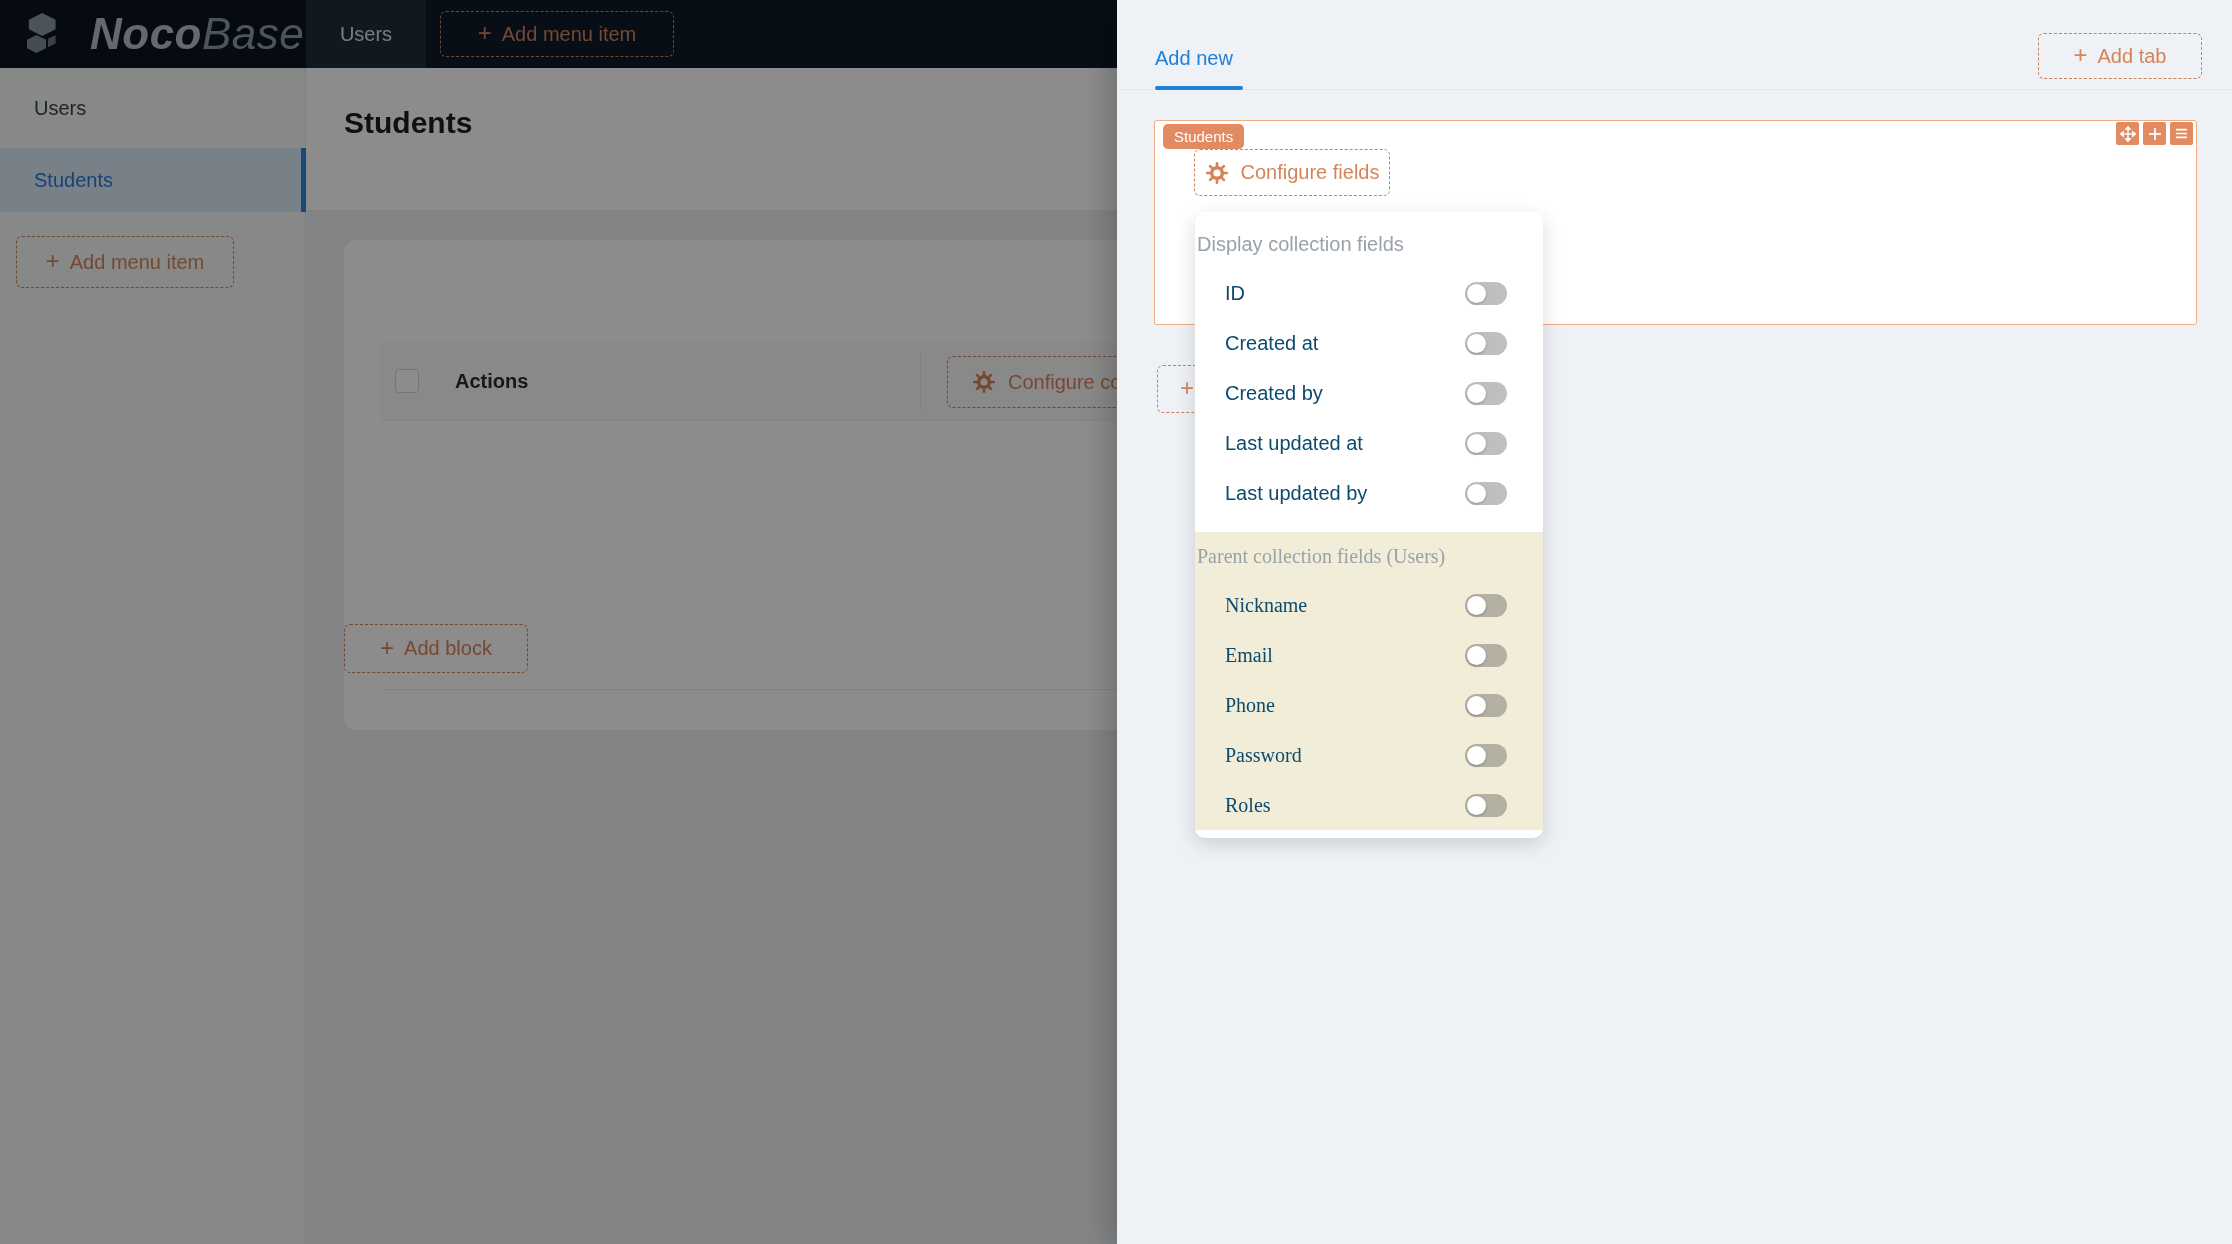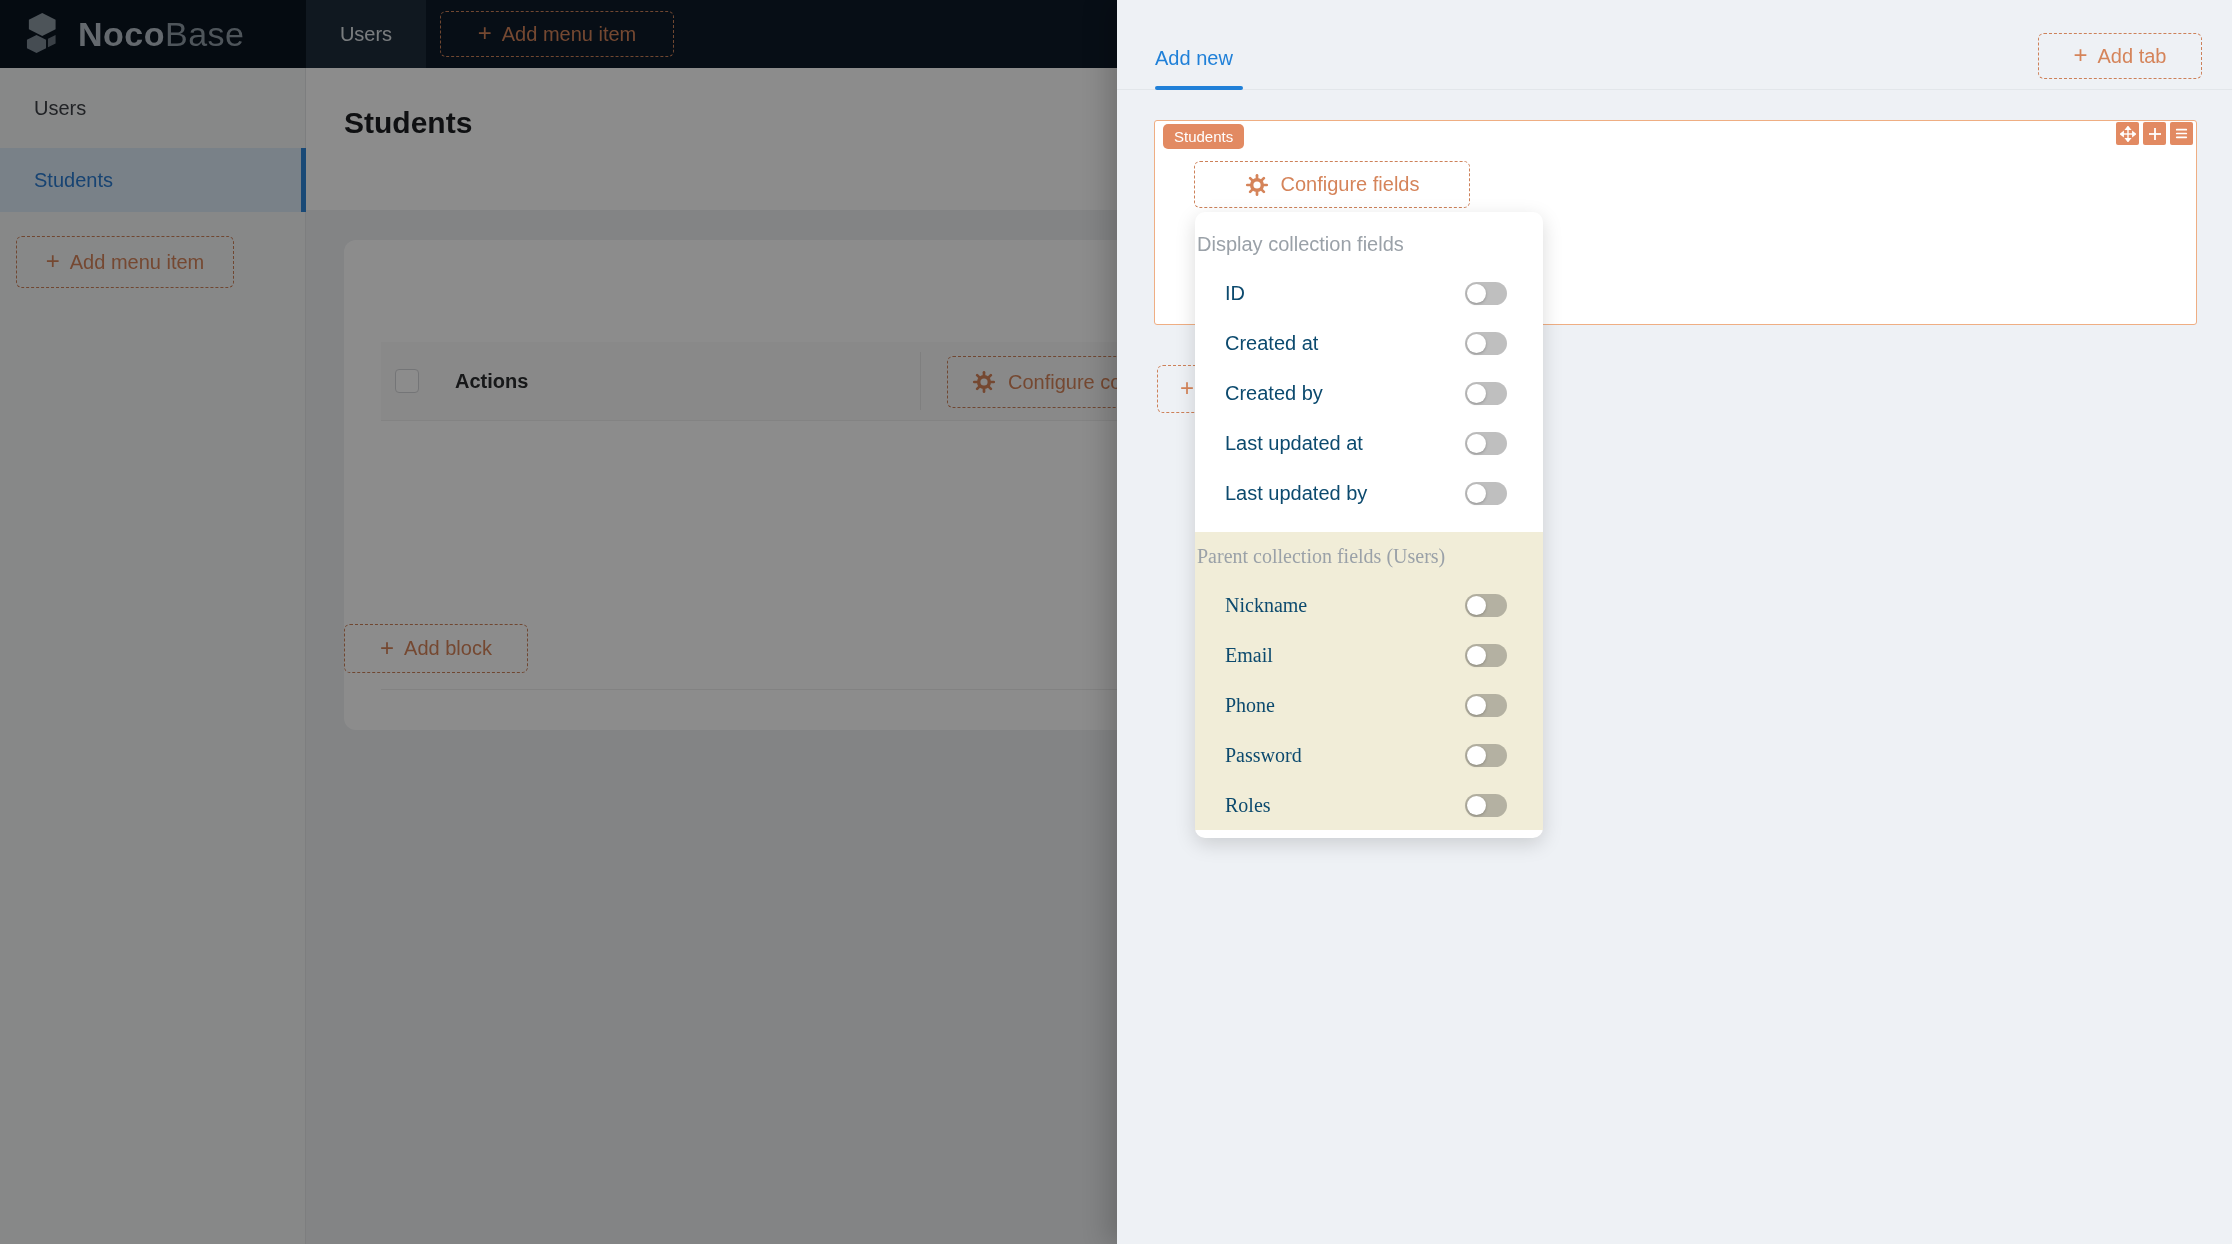--- a/index.html
+++ b/index.html
@@ -3,21 +3,21 @@
 <meta charset="utf-8">
 <style>
   * { margin:0; padding:0; box-sizing:border-box; }
   html,body { width:2232px; height:1244px; }
   body { font-family:"Liberation Sans","DejaVu Sans",sans-serif; background:#eef0f3; overflow:hidden; }
   #root { position:relative; width:2232px; height:1244px; overflow:hidden; }
 
   
   .header { position:absolute; left:0; top:0; width:2232px; height:68px; background:#0e1b29; z-index:1; }
   .logo-area { position:absolute; left:0; top:0; width:306px; height:68px; background:#0a1420; display:flex; align-items:center; padding-left:24px; }
-  .logo-text { font-size:34px; color:#b3bdc6; margin-left:8px; letter-spacing:0.5px; }
+  .logo-text { font-size:44px; color:#b3bdc6; margin-left:20px; letter-spacing:0.5px;font-style:italic; }
   .logo-text b { font-weight:700; color:#b6c0c9; }
   .logo-text span.light { font-weight:300; color:#8f9ba5; }
   .topnav-item { position:absolute; left:306px; top:0; width:120px; height:68px; background:#1e2c3b; display:flex; align-items:center; justify-content:center; color:#dde2e6; font-size:20px; cursor:pointer; }
   .btn-dashed { border:1px dashed #cd8159; border-radius:6px; color:#d5845a; font-size:20px; display:flex; align-items:center; justify-content:center; white-space:nowrap; cursor:pointer; background:transparent; }
   .btn-dashed .plus { font-size:24px; font-weight:400; margin-right:10px; line-height:1; position:relative; top:-1px; }
   .hdr-add-menu { position:absolute; left:440px; top:11px; width:234px; height:46px; }
 
   
   .sidebar { position:absolute; left:0; top:68px; width:306px; height:1176px; background:#f6f7f8; border-right:1px solid #e4e6e8; z-index:1; }
   .side-item { position:absolute; left:0; width:306px; display:flex; align-items:center; padding-left:34px; font-size:20px; color:#3c4045; cursor:pointer; }
@@ -47,21 +47,21 @@
   .drawer { position:absolute; left:1117px; top:0; width:1115px; height:1244px; background:#eef1f5; z-index:50; box-shadow:-10px 0 24px rgba(0,0,0,0.18); }
   .tabbar { position:absolute; left:0; top:0; width:1115px; height:90px; border-bottom:1px solid #e2e6ea; }
   .tab-active { position:absolute; left:38px; top:0; height:116px; display:flex; align-items:center; font-size:20px; color:#2080d8; cursor:pointer; }
   .ink-bar { position:absolute; left:38px; bottom:-1px; width:88px; height:4px; background:#2080d8; border-radius:2px; }
   .add-tab-btn { position:absolute; right:30px; top:33px; width:164px; height:46px; }
 
   .dz-block { position:absolute; left:37px; top:120px; width:1043px; height:205px; background:#ffffff; border:1px solid #efae83; border-radius:3px; }
   .dz-badge { position:absolute; left:8px; top:3px; height:25px; background:#e28a62; border-radius:5px; color:#ffffff; font-size:15px; display:flex; align-items:center; padding:0 11px; }
   .dz-squares { position:absolute; right:3px; top:1px; display:flex; gap:4px; }
   .dz-square { width:23px; height:23px; background:#e28a62; border-radius:2px; display:flex; align-items:center; justify-content:center; color:#fff; cursor:pointer; }
-  .cfg-fields-btn { position:absolute; left:39px; top:40px; width:276px; height:47px; }
+  .cfg-fields-btn { position:absolute; left:39px; top:28px; width:196px; height:47px; }
   .cfg-fields-btn .gear { margin-right:12px; }
 
   .hidden-add-block { position:absolute; left:40px; top:365px; width:260px; height:48px; justify-content:flex-start; padding-left:22px; z-index:1; }
 
   
   .menu { position:absolute; left:78px; top:212px; width:348px; background:#ffffff; border-radius:10px; box-shadow:0 6px 20px rgba(0,0,0,0.15); padding:8px 0; z-index:5; }
   .mrow { display:flex; align-items:center; height:50px; padding:0 36px 0 30px; font-size:20px; color:#0c4a6e; cursor:pointer; }
   .mhead { height:48px; padding-left:2px; color:#9aa1a8; cursor:default; }
   .mlabel { flex:1 1 auto; }
   .highlight-group { background:#f1edd8; margin-top:14px; padding:0;font-family:Liberation Serif, serif; }

